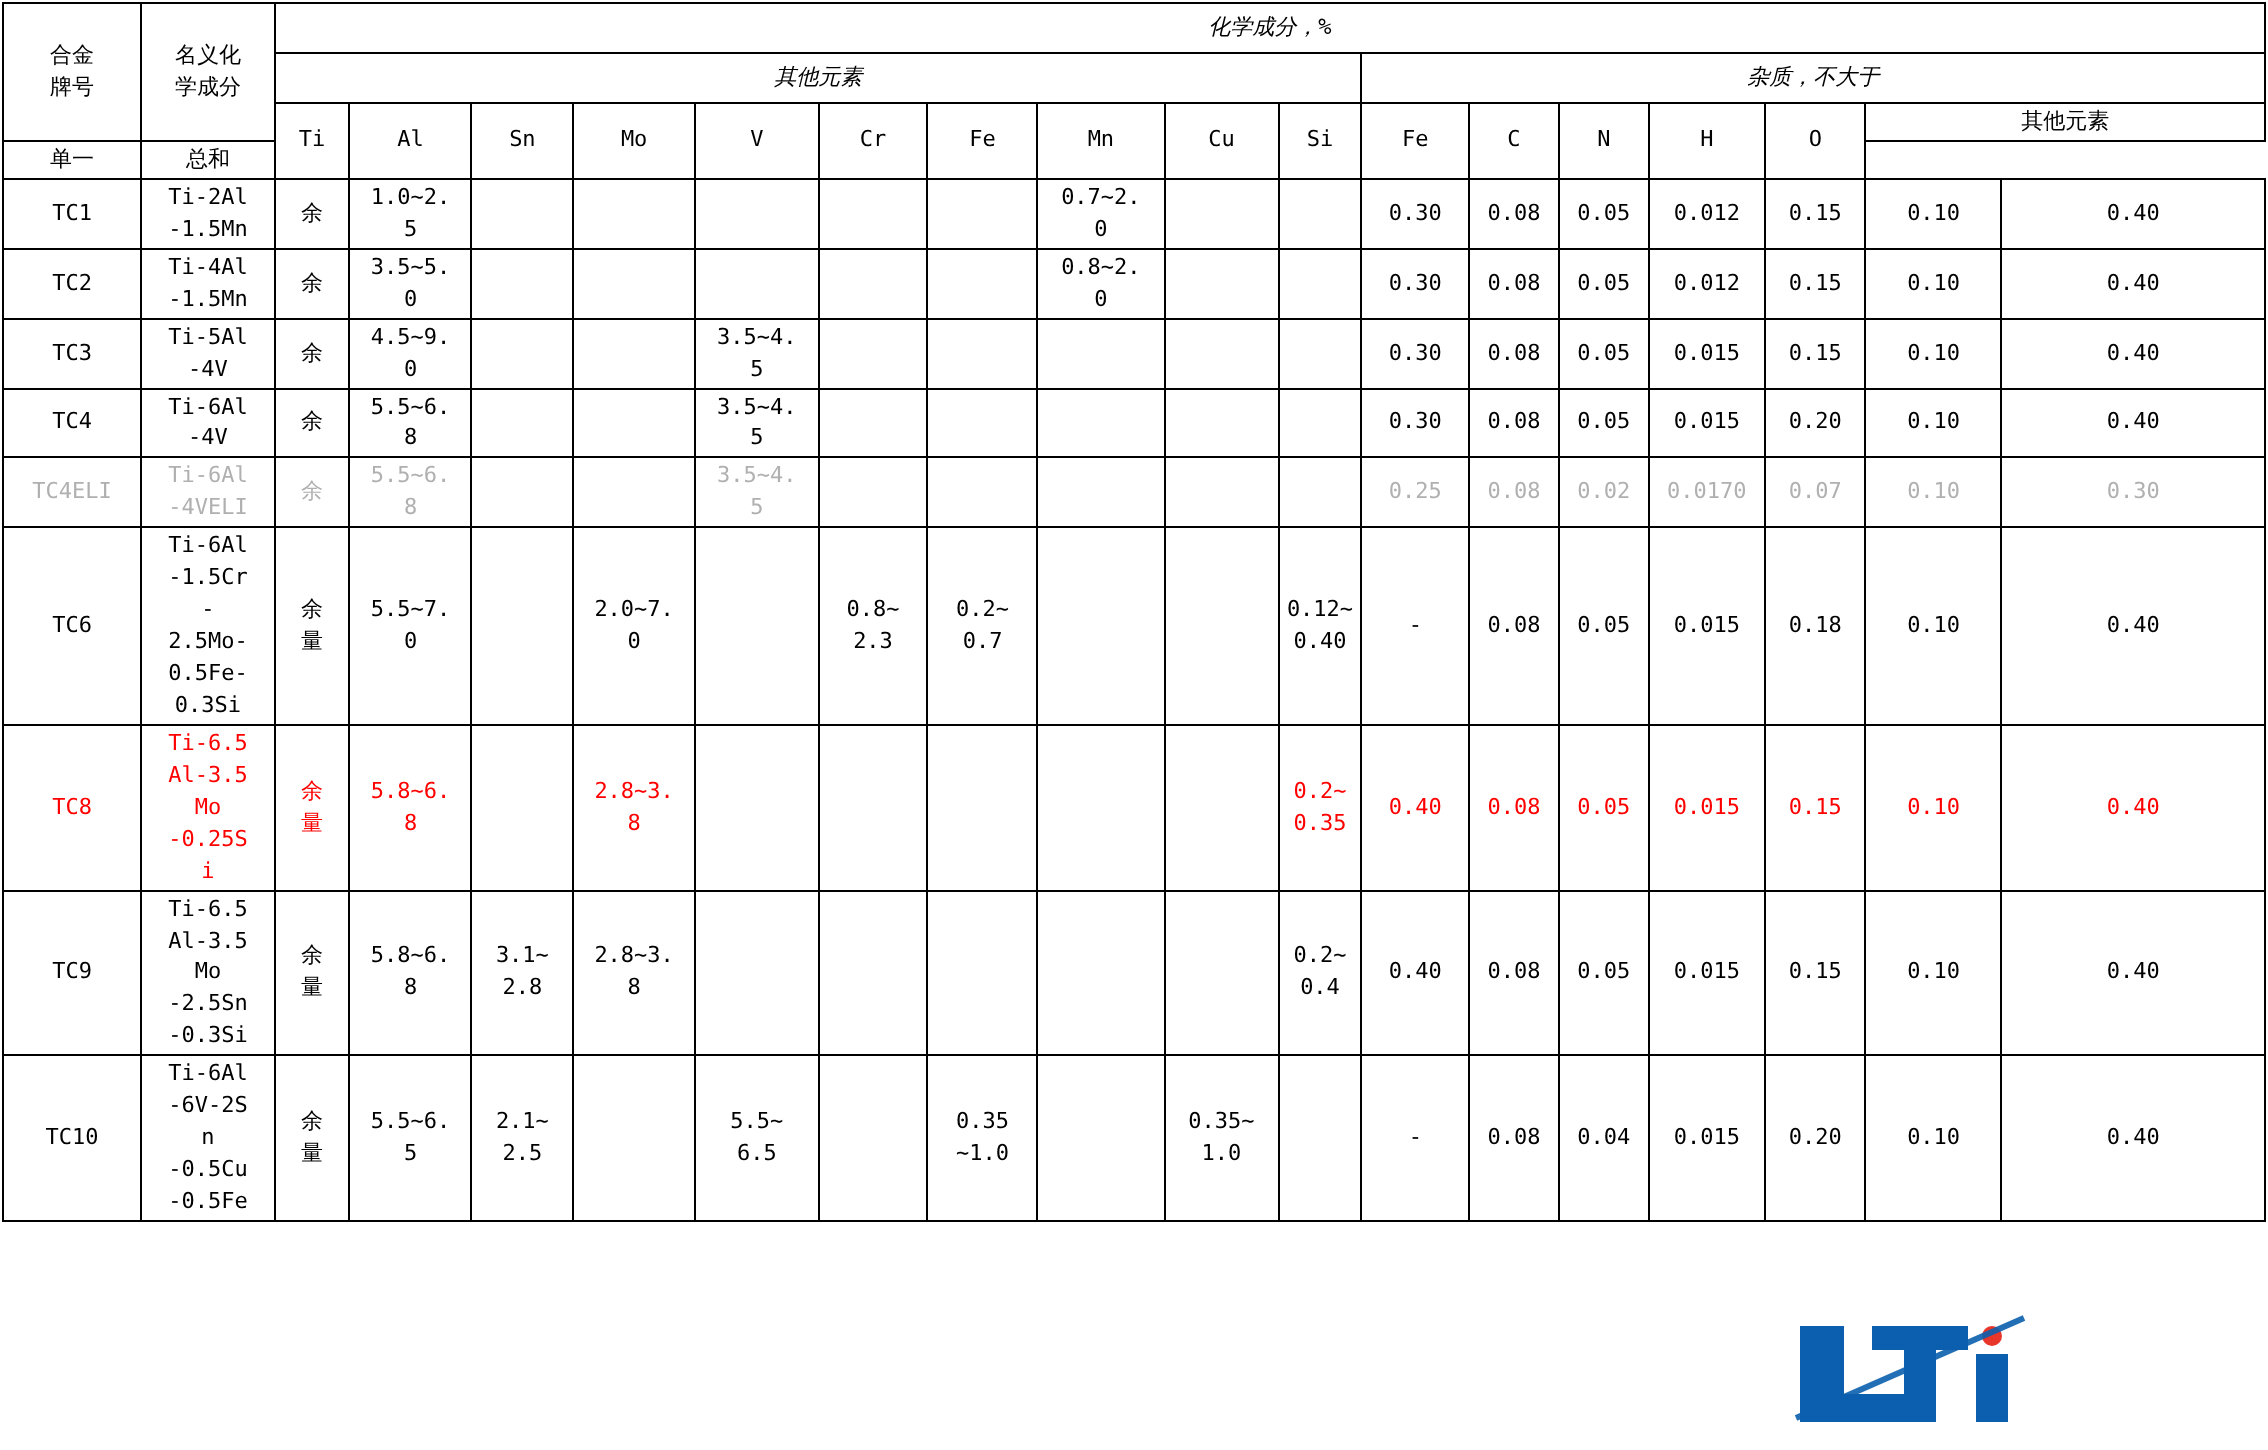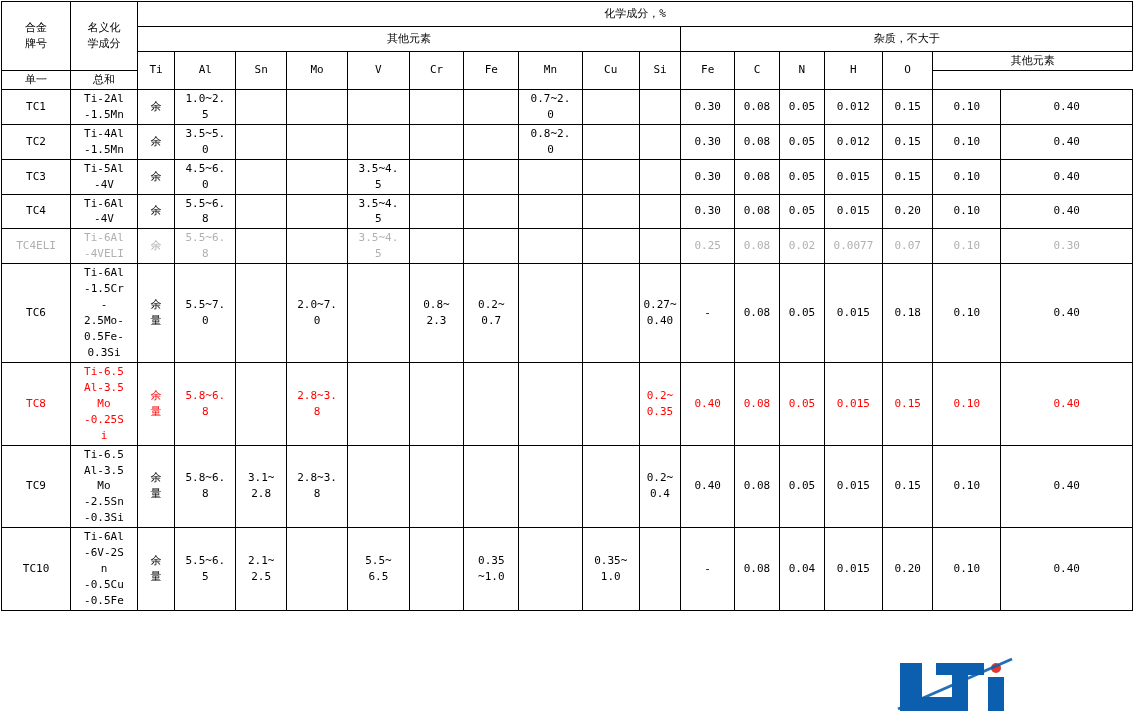--- a/index.html
+++ b/index.html
@@ -26,21 +26,21 @@
     border: 1px solid #000000;
     text-align: center;
     vertical-align: middle;
     font-weight: normal;
     font-size: 11px;
     line-height: 1.45;
     padding: 1px 1px;
     word-wrap: break-word;
     overflow-wrap: break-word;
   }
-  .hdr-tall { height: 22px; }
+  .hdr-tall { height: 22px; font-style: italic; }
   .cell-text { display: block; }
   
   tr.row-grey td, tr.row-grey td span { color: #b0b0b0; }
   tr.row-red td, tr.row-red td span { color: #ff0000; }
   
   .logo {
     position: absolute;
     right: 92px;
     bottom: 8px;
     width: 150px;
@@ -214,21 +214,21 @@
           <span class="cell-text">TC3</span>
         </td>
         <td>
           <span class="cell-text">Ti-5Al</span>
           <span class="cell-text">-4V</span>
         </td>
         <td>
           <span class="cell-text">余</span>
         </td>
         <td>
-          <span class="cell-text">4.5~6.</span>
+          <span class="cell-text">4.5~9.</span>
           <span class="cell-text">0</span>
         </td>
         <td></td>
         <td></td>
         <td>
           <span class="cell-text">3.5~4.</span>
           <span class="cell-text">5</span>
         </td>
         <td></td>
         <td></td>
@@ -334,21 +334,21 @@
         <td>
           <span class="cell-text">0.25</span>
         </td>
         <td>
           <span class="cell-text">0.08</span>
         </td>
         <td>
           <span class="cell-text">0.02</span>
         </td>
         <td>
-          <span class="cell-text">0.0077</span>
+          <span class="cell-text">0.0170</span>
         </td>
         <td>
           <span class="cell-text">0.07</span>
         </td>
         <td>
           <span class="cell-text">0.10</span>
         </td>
         <td>
           <span class="cell-text">0.30</span>
         </td>
@@ -383,21 +383,21 @@
           <span class="cell-text">0.8~</span>
           <span class="cell-text">2.3</span>
         </td>
         <td>
           <span class="cell-text">0.2~</span>
           <span class="cell-text">0.7</span>
         </td>
         <td></td>
         <td></td>
         <td>
-          <span class="cell-text">0.27~</span>
+          <span class="cell-text">0.12~</span>
           <span class="cell-text">0.40</span>
         </td>
         <td>
           <span class="cell-text">-</span>
         </td>
         <td>
           <span class="cell-text">0.08</span>
         </td>
         <td>
           <span class="cell-text">0.05</span>

